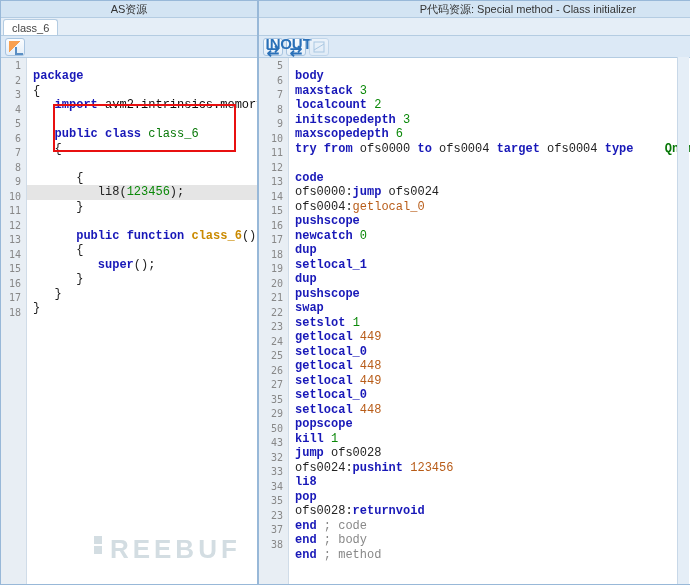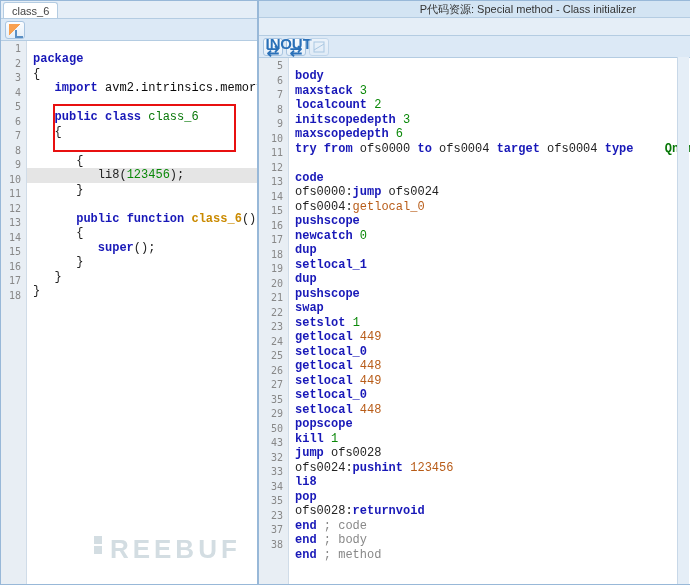--- a/index.html
+++ b/index.html
@@ -191,20 +191,21 @@
     background: #e5eef7;
     border-left: 1px solid #c8d8e8;
   }
 </style>
 </head>
 <body>
 
 <div class="container">
 
   <div class="panel panel-left">
+    <div class="panel-title">AS资源</div>
     <div class="tabbar">
       <div class="tab">class_6</div>
     </div>
     <div class="toolbar">
       <div class="tool-btn">
         <div class="icon-edit"></div>
       </div>
     </div>
     <div class="code-area">
       <div class="gutter" id="gutter-left">

